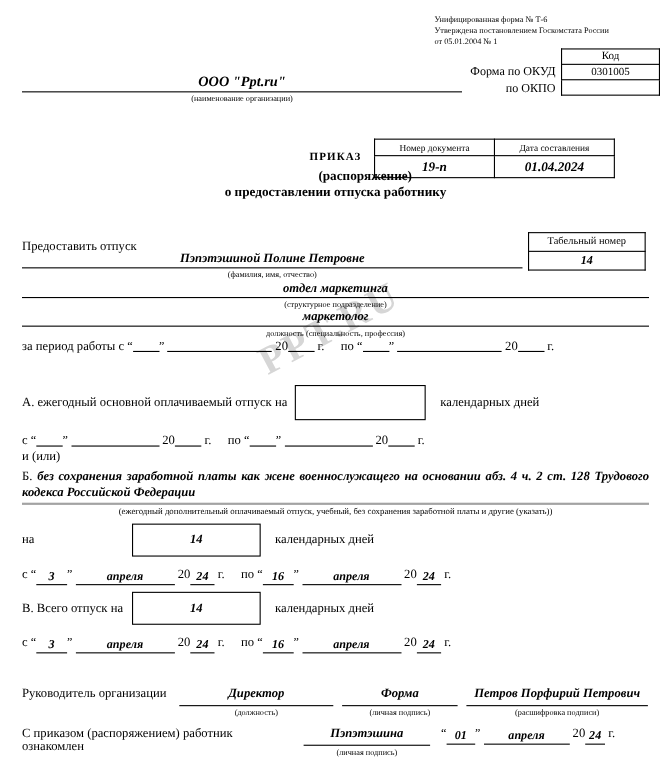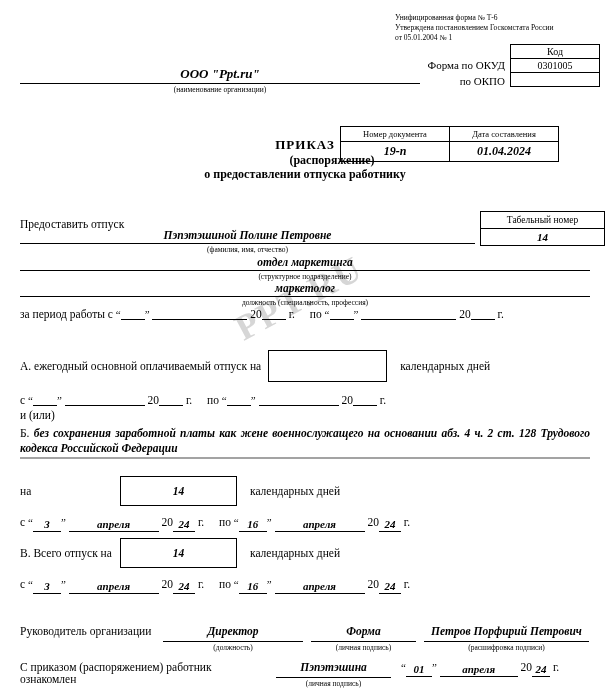--- a/index.html
+++ b/index.html
@@ -21,26 +21,26 @@
   .okud-label { position:absolute; top:59px; right:105px; font-size:11px; }
   .okpo-label { position:absolute; top:75px; right:105px; font-size:11px; }
   .org-block { position:absolute; top:66px; left:20px; width:400px; text-align:center; }
   .org-name { font-size:13px; font-weight:bold; font-style:italic; border-bottom:1px solid #000; padding-bottom:1px; }
   .cap { font-size:7.5px; line-height:1.3; padding-top:1px; text-align:center; }
   
   .doc-table { position:absolute; top:126px; left:340px; border-collapse:collapse; }
   .doc-table td { border:1px solid #000; text-align:center; background:#fff; }
   .doc-hdr { font-size:8.5px; height:14px; padding:0 8px; width:92px; }
   .doc-val { font-size:12px; font-weight:bold; font-style:italic; height:17px; }
-  .title1 { position:absolute; top:137px; left:0; width:610px; text-align:center; font-weight:bold; font-size:13px; letter-spacing:1px; }
+  .title1 { position:absolute; top:137px; left:0; width:610px; text-align:center; font-weight:bold; font-size:10px; letter-spacing:1px; }
   .title2 { position:absolute; top:153px; left:0; width:610px; text-align:center; font-weight:bold; font-size:12px;margin-left:27px; }
   .title3 { position:absolute; top:167px; left:0; width:610px; text-align:center; font-weight:bold; font-size:12px; }
   
   .grant-label { position:absolute; top:218px; left:20px; font-size:11.5px; }
-  .personnel-table { position:absolute; top:211px; left:480px; width:125px; border-collapse:collapse; }
+  .personnel-table { position:absolute; top:211px; left:480px; width:107px; border-collapse:collapse; }
   .personnel-table td { border:1px solid #000; text-align:center; background:#fff; }
   .pt-hdr { font-size:9.5px; height:14px; }
   .pt-val { font-size:11px; font-weight:bold; font-style:italic; height:14px; }
   .fill-line { position:absolute; left:20px; text-align:center; }
   .fill-val { font-size:11.5px; font-weight:bold; font-style:italic; border-bottom:1px solid #000; padding-bottom:1px; min-height:13px; }
   
   .line { position:absolute; left:20px; white-space:nowrap; font-size:11.5px; z-index:1; }
   .blank { display:inline-block; border-bottom:1px solid #000; height:13px; vertical-align:-2px; }
   .filled { text-align:center; font-weight:bold; font-style:italic; font-size:11px; }
   .q { font-size:11px; }
@@ -167,20 +167,21 @@
     <span>20</span><span class="blank" style="width:24px"></span>
     <span>г.</span>
   </div>
 
   <div class="line" style="top:409px;">и (или)</div>
 
   <div class="b-text">
     <span>Б.</span>
     <span class="b-bold">без сохранения заработной платы как жене военнослужащего на основании абз. 4 ч. 2 ст. 128 Трудового кодекса Российской Федерации</span>
   </div>
+  <div class="b-caption">(ежегодный дополнительный оплачиваемый отпуск, учебный, без сохранения заработной платы и другие (указать))</div>
 
   <div class="flex-line" style="top:476px;">
     <span style="flex:0 0 100px;">на</span>
     <span class="daybox" style="width:115px; height:28px;">14</span>
     <span style="margin-left:13px;">календарных дней</span>
   </div>
 
   <div class="line" style="top:516px;">
     <span>с</span>
     <span class="q">“</span><span class="blank filled" style="width:28px">3</span><span class="q">”</span>

